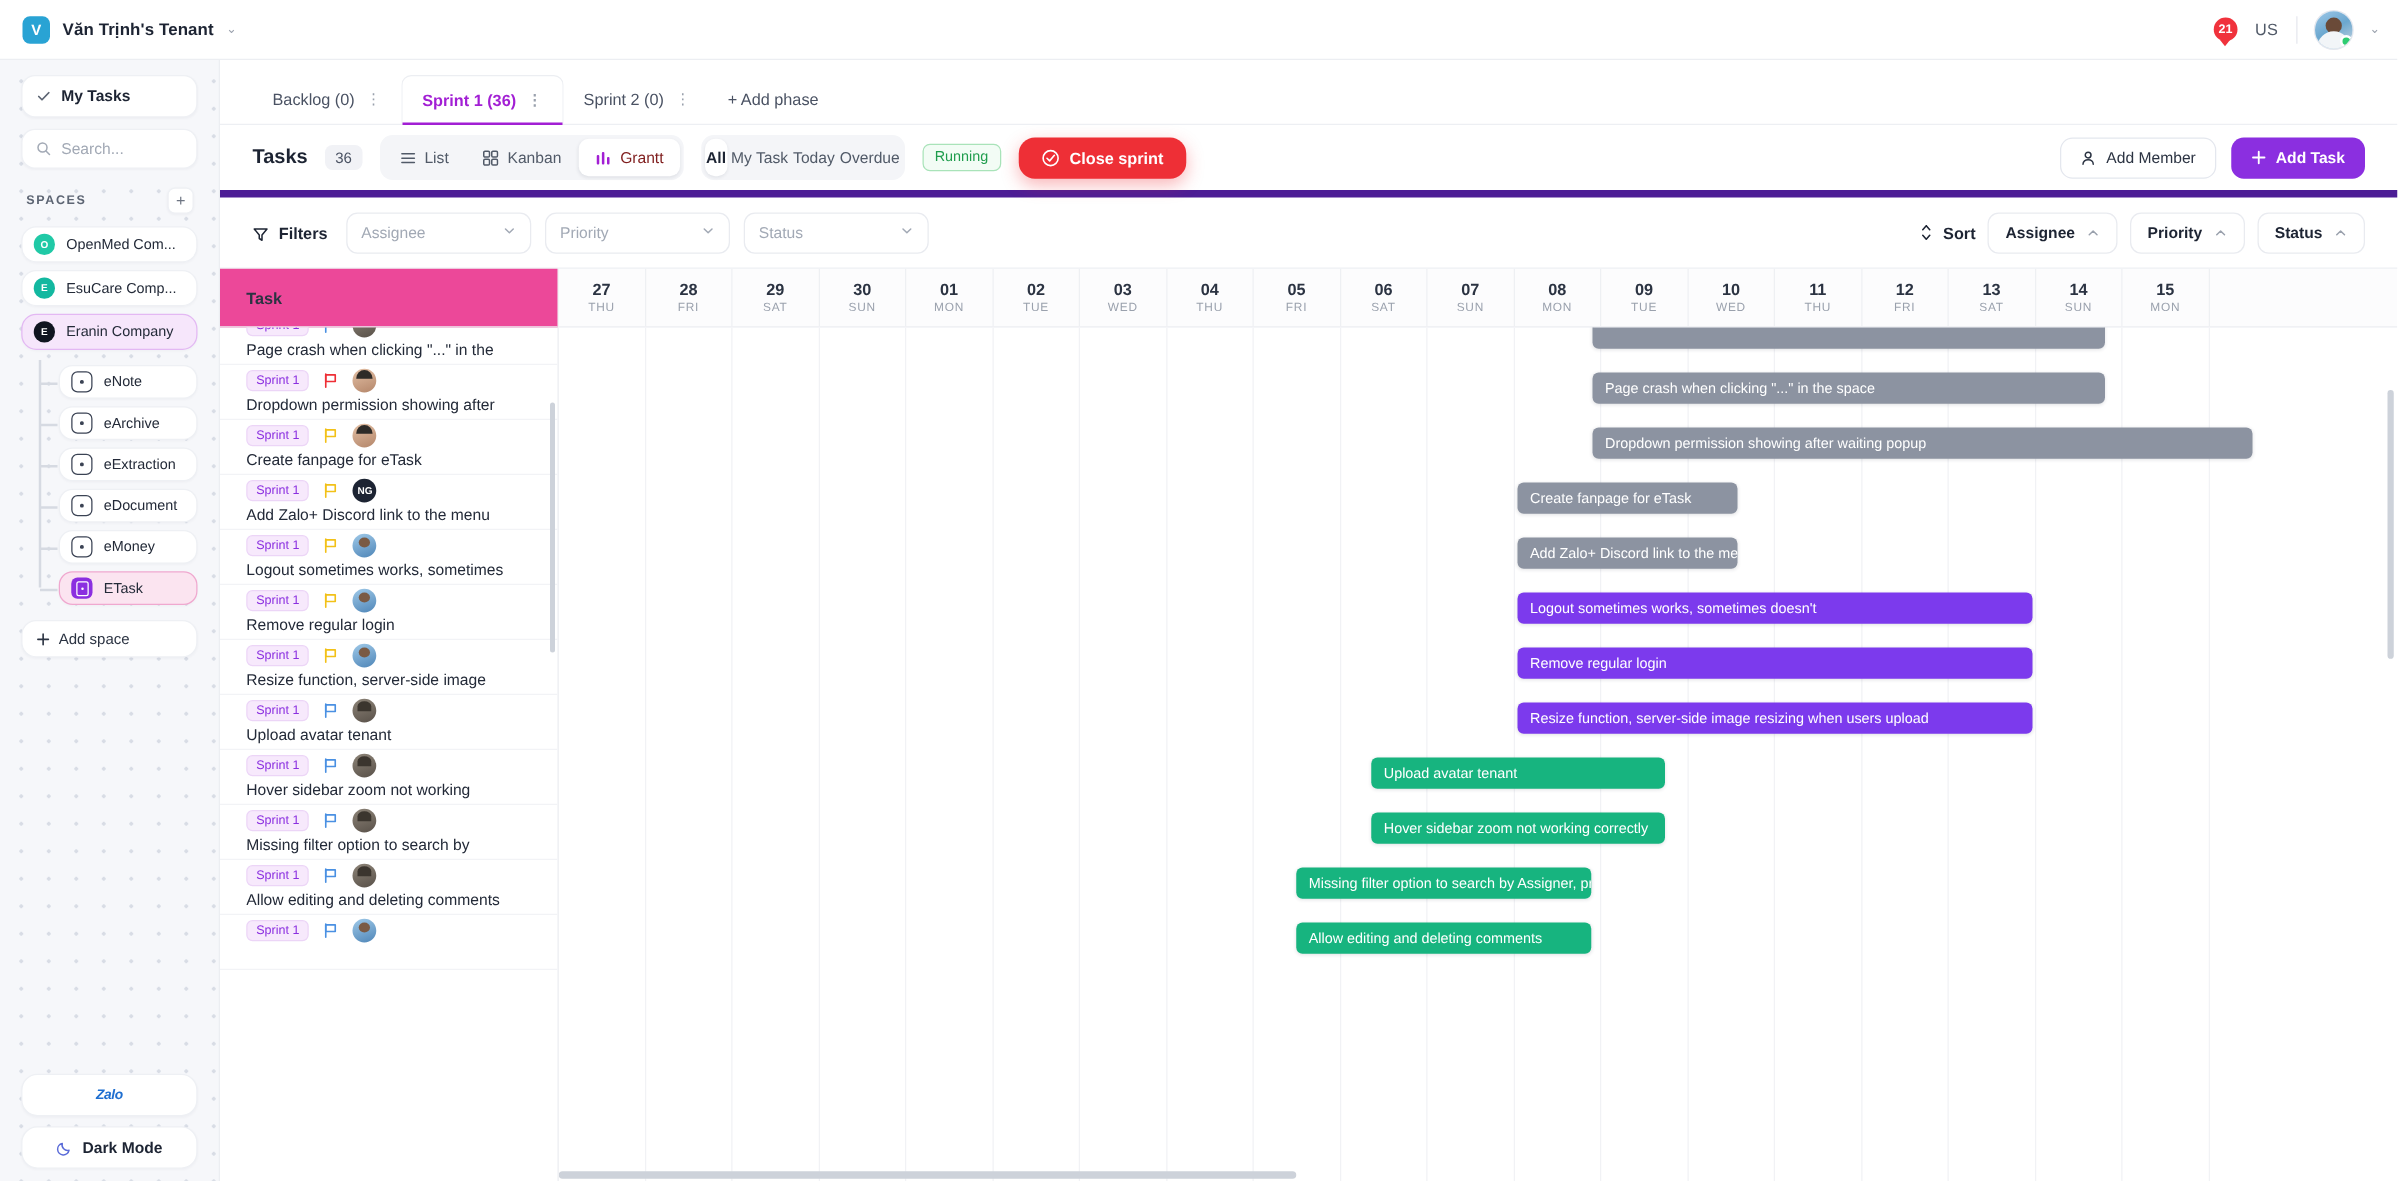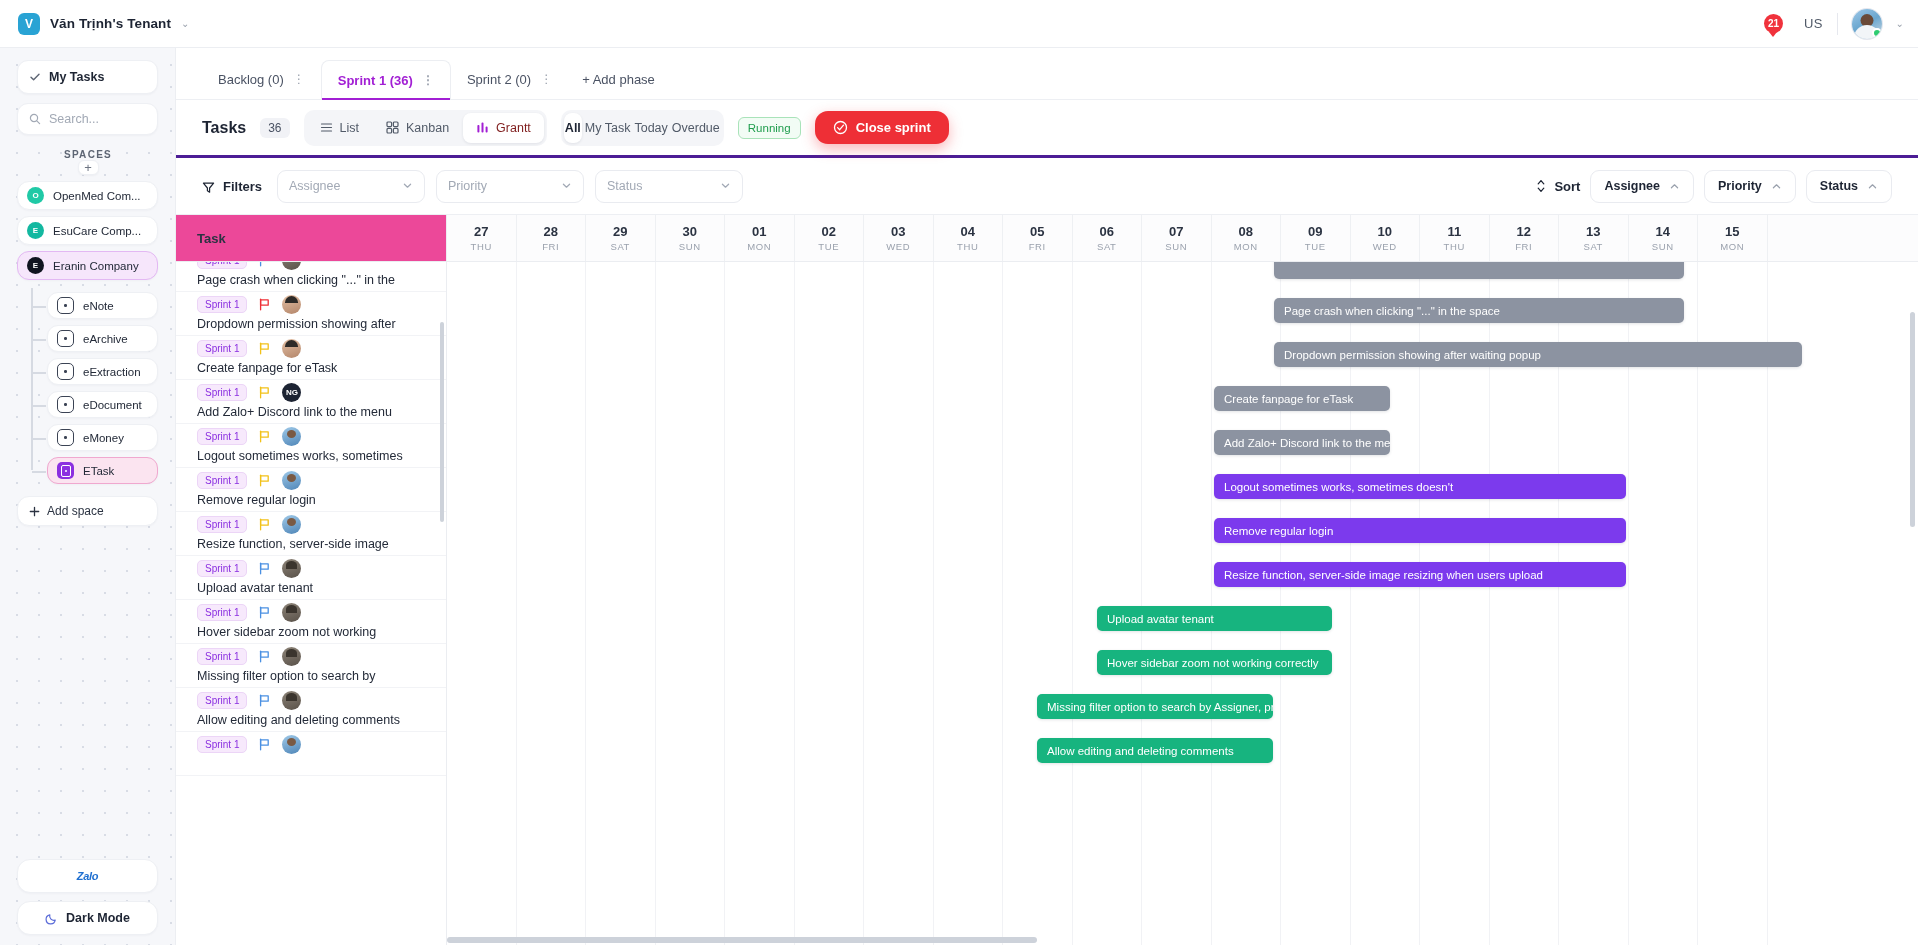--- a/index.html
+++ b/index.html
@@ -24,21 +24,21 @@
   .tenant { display: flex; align-items: center; gap: 10px; }
   .tenant-logo {
     width: 22px; height: 22px; border-radius: 6px;
     background: #29a3d4; color: #fff;
     font-size: 12px; font-weight: 700;
     display: flex; align-items: center; justify-content: center;
   }
   .tenant-name { font-size: 13.5px; font-weight: 600; color: #1d2433; letter-spacing: .1px; }
   .chev { color: #9aa1ad; font-size: 10px; line-height: 1; }
   .topbar-right { margin-left: auto; display: flex; align-items: center; gap: 14px; }
-  .bell-wrap { position: relative; width: 26px; height: 26px; display: flex; align-items: center; justify-content: flex-start; }
+  .bell-wrap { position: relative; width: 26px; height: 26px; display: flex; align-items: center; justify-content: flex-end; }
   .bell-badge {
     background: #f0323c; color: #fff; border-radius: 50%;
     min-width: 19px; height: 19px; font-size: 10px; font-weight: 700;
     display: flex; align-items: center; justify-content: center;
     position: relative;
   }
   .bell-badge::after {
     content: ""; position: absolute; bottom: -4px; left: 50%;
     transform: translateX(-50%);
     border-left: 4px solid transparent; border-right: 4px solid transparent;
@@ -84,21 +84,21 @@
     background: #fff; border: 1px solid #eef0f4; border-radius: 11px;
     height: 32px; display: flex; align-items: center; gap: 8px;
     padding: 0 11px; font-size: 12.5px; color: #1d2433;
     box-shadow: 0 1px 2px rgba(26,33,51,.035);
   }
   .side-card.mytasks { font-weight: 700; margin-bottom: 9px; height: 34px; }
   .side-card.search { color: #a2a9b5; margin-bottom: 14px; }
   .ico { flex: 0 0 auto; display: inline-flex; align-items: center; justify-content: center; }
   .spaces-head {
     display: flex; align-items: center; justify-content: space-between;
-    padding: 0 3px 0 4px; margin-bottom: 10px; height: 22px; flex-direction: column;
+    padding: 0 3px 0 4px; margin-bottom: 10px; height: 22px;
   }
   .spaces-label { font-size: 10px; font-weight: 700; letter-spacing: 1.3px; color: #5d6573; }
   .plus-btn {
     width: 21px; height: 21px; border-radius: 6px; background: #fff;
     border: 1px solid #eef0f4; display: flex; align-items: center; justify-content: center;
     color: #6d7482; font-size: 13px; line-height: 1;
     box-shadow: 0 1px 2px rgba(26,33,51,.04);
   }
   .space-list { display: flex; flex-direction: column; gap: 6px; }
   .space-row {
@@ -175,21 +175,21 @@
   }
   .phase.active::after {
     content: ""; position: absolute; left: 0; right: 0; bottom: -1px; height: 2.5px; background: #a21fd4;
   }
   .dots-v { color: #9aa1ad; font-size: 12px; letter-spacing: 0; line-height: .7; }
   .addphase { display: flex; align-items: center; gap: 6px; padding: 0 14px; height: 39px; font-size: 13px; color: #4a5263; }
 
   .tools-bar {
     height: 58px; flex: 0 0 58px;
     display: flex; align-items: center; padding: 0 26px; gap: 14px;
-    border-bottom: 3px solid #4c1d95;
+    border-bottom: 6px solid #4c1d95;
   }
   .tasks-title { font-size: 16px; font-weight: 700; color: #1d2433; }
   .count-chip {
     background: #f1f2f6; border-radius: 6px; padding: 3px 8px;
     font-size: 12px; color: #4a5263; font-weight: 500;
   }
   .seg {
     background: #f4f5f8; border-radius: 10px; padding: 3px; display: flex; align-items: center; gap: 1px;
   }
   .seg-item {
@@ -495,20 +495,39 @@
         <div class="close-sprint">
           <span class="ico">
             <svg width="15" height="15" viewBox="0 0 15 15">
                 <circle cx="7.5" cy="7.5" r="6" fill="none" stroke="#fff" stroke-width="1.3"></circle>
                 <path d="M4.6 7.6 L6.7 9.7 L10.5 5.2" stroke="#fff" stroke-width="1.3" fill="none" stroke-linecap="round" stroke-linejoin="round"></path>
               </svg>
           </span>
           <span>Close sprint</span>
         </div>
 
+        <div class="tools-right">
+          <div class="btn-outline">
+            <span class="ico">
+              <svg width="13" height="13" viewBox="0 0 13 13">
+                  <circle cx="6.5" cy="4" r="2.3" fill="none" stroke="#2b3342" stroke-width="1.2"></circle>
+                  <path d="M2.4 11.3c0-2.3 1.9-3.6 4.1-3.6s4.1 1.3 4.1 3.6" fill="none" stroke="#2b3342" stroke-width="1.2" stroke-linecap="round"></path>
+                </svg>
+            </span>
+            <span>Add Member</span>
+          </div>
+          <div class="btn-primary">
+            <span class="ico">
+              <svg width="12" height="12" viewBox="0 0 12 12">
+                  <path d="M6 1.4V10.6M1.4 6H10.6" stroke="#fff" stroke-width="1.5" stroke-linecap="round"></path>
+                </svg>
+            </span>
+            <span>Add Task</span>
+          </div>
+        </div>
       </div>
 
       <div class="filter-bar">
         <div class="filters-label">
           <span class="ico">
             <svg width="13" height="13" viewBox="0 0 13 13">
                 <path d="M1.4 2.2h10.2L7.6 7v4.2L5.4 9.8V7L1.4 2.2z" fill="none" stroke="#1d2433" stroke-width="1.2" stroke-linejoin="round"></path>
               </svg>
           </span>
           <span>Filters</span>

